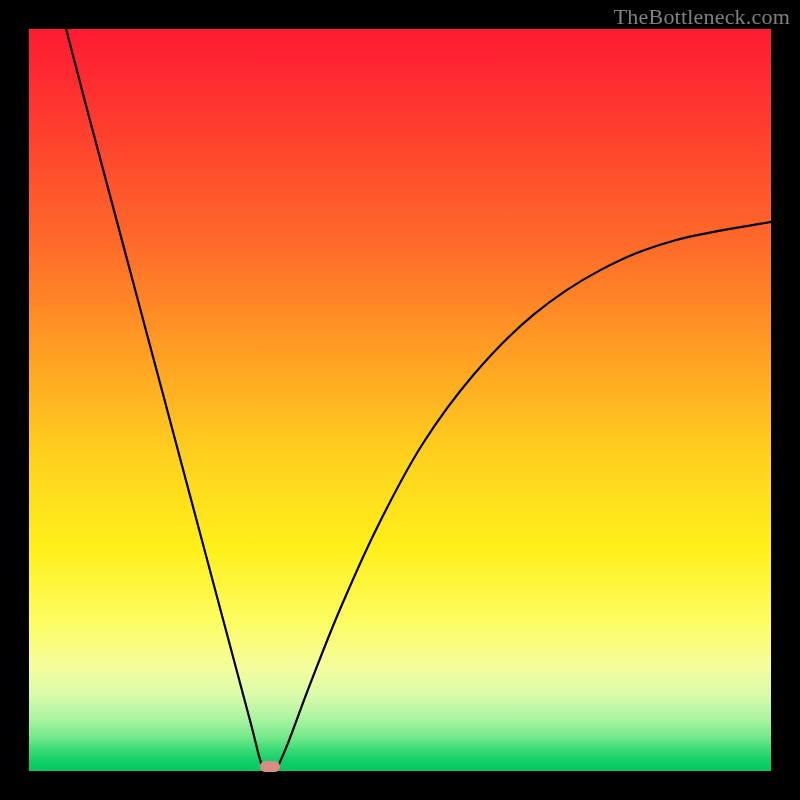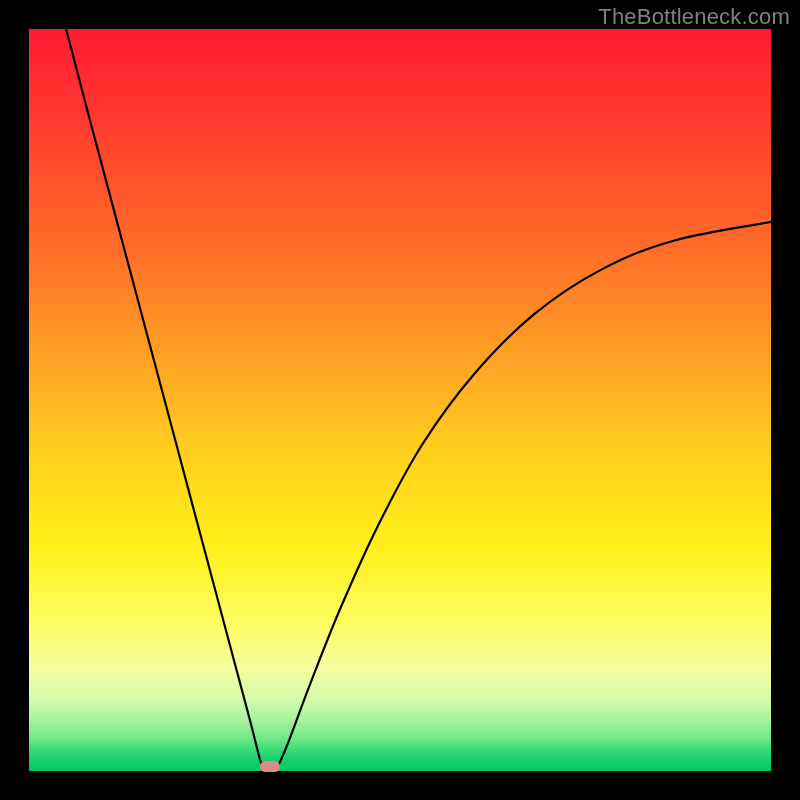--- a/index.html
+++ b/index.html
@@ -45,21 +45,21 @@
     );
   }
   .watermark {
     position: absolute;
     top: 4px;
     right: 10px;
     color: #808080;
     font-size: 22px;
     font-weight: 500;
     letter-spacing: 0.2px;
-    font-family: Liberation Sans, sans-serif;
+    font-family: Liberation Serif, serif;
   }
   svg.curve {
     position: absolute;
     left: 0;
     top: 0;
     width: 742px;
     height: 742px;
     overflow: visible;
   }
   .marker {

